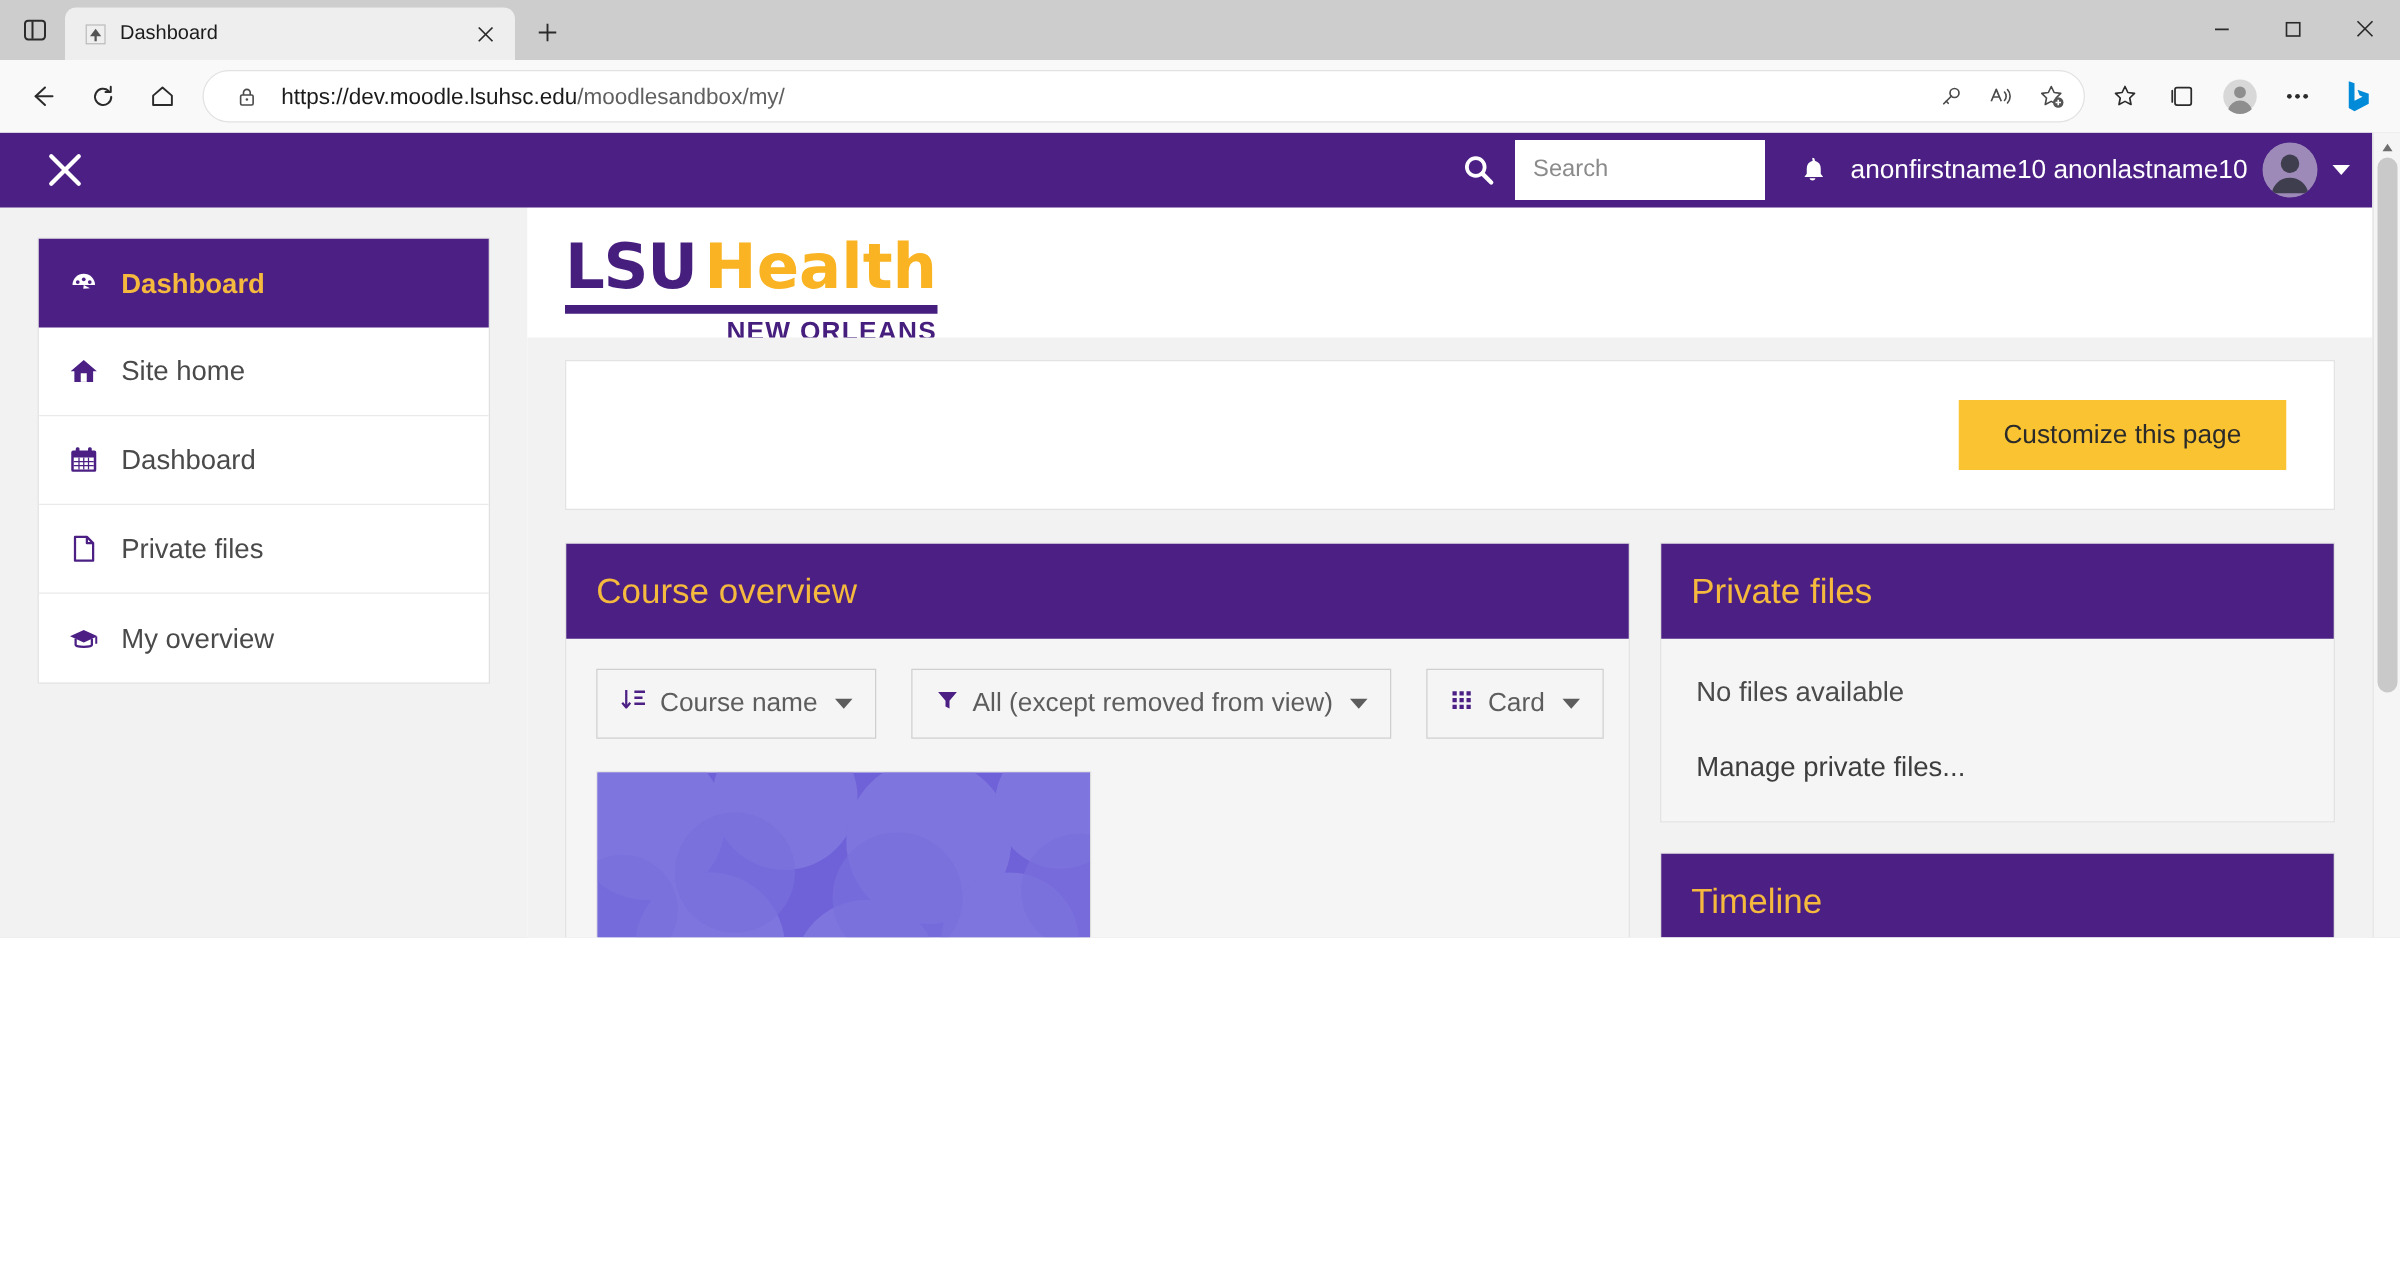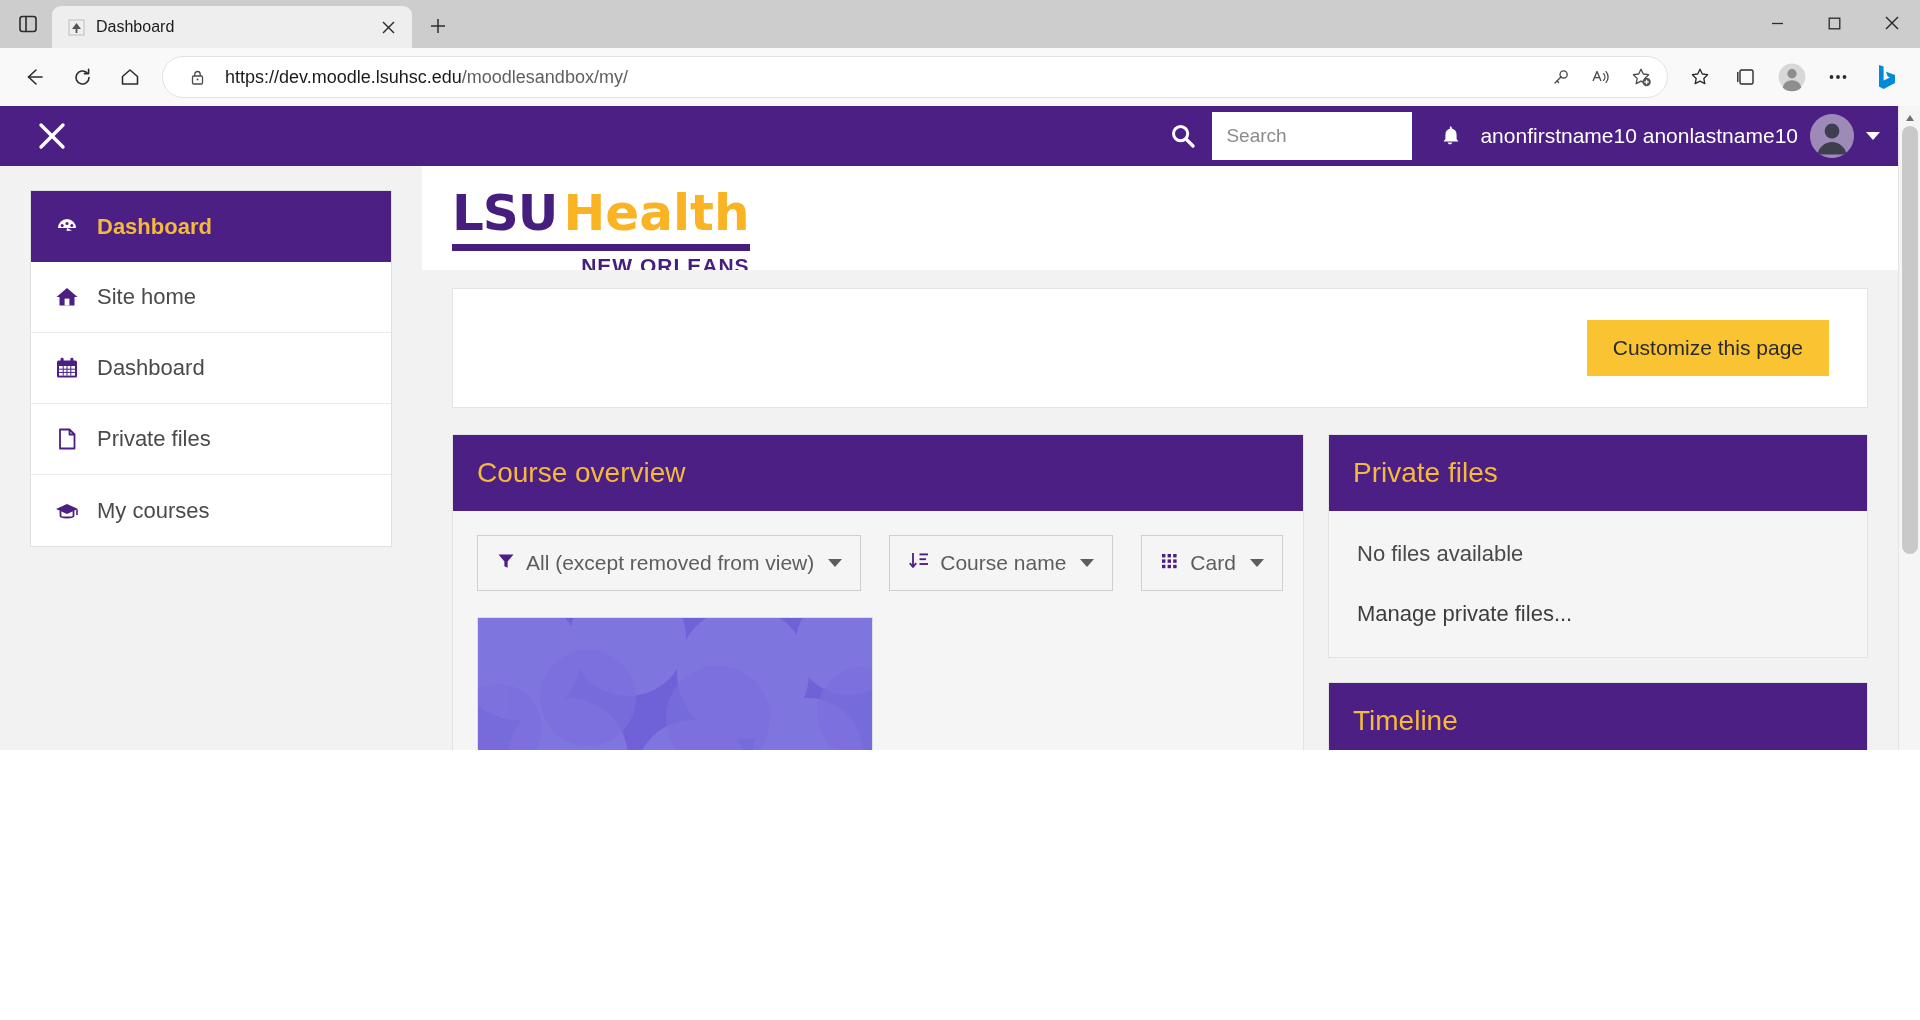--- a/index.html
+++ b/index.html
@@ -114,21 +114,21 @@
 
   .content-area { flex:1; background:#f2f2f2; padding: 18px 30px 0 30px; overflow:hidden; }
 
   .customize-card {
     background:#fff; border:1px solid #e3e3e3; height: 120px;
     display:flex; align-items:center; justify-content:flex-end; padding-right: 38px;
     margin-bottom: 26px;
   }
   .btn-customize {
     background:#f9c332; color:#2a2a2a; font-size: 21px; border:0;
-    padding: 16px 26px; font-family:"Liberation Sans", sans-serif; cursor:pointer;
+    padding: 16px 36px; font-family:"Liberation Sans", sans-serif; cursor:pointer;
   }
 
   .cols { display:flex; gap: 24px; align-items: flex-start; }
   .col-left { flex: 1 1 0; min-width:0; }
   .col-right { width: 540px; flex: 0 0 540px; }
 
   .block { background:#f5f5f5; border:1px solid #e3e3e3; margin-bottom: 24px; }
   .block-head { background:#4b1f84; padding: 22px 24px; }
   .block-title { color:#f4b93d; font-size: 28px; font-weight: 400; }
   .block-body { padding: 24px; }
@@ -405,21 +405,21 @@
             </div>
 
             <div class="drawer-item">
               <span class="di-icon">
                 <svg width="26" height="26" viewBox="0 0 26 26">
                     <path d="M13 6 L24 11 L13 16 L2 11 Z" fill="#4b1f84"></path>
                     <path d="M6.5 13 V18 c0 2 13 2 13 0 v-5" fill="none" stroke="#4b1f84" stroke-width="1.8"></path>
                     <line x1="23" y1="11.5" x2="23" y2="17" stroke="#4b1f84" stroke-width="1.6"></line>
                   </svg>
               </span>
-              <span>My courses</span>
+              <span>My overview</span>
             </div>
 
           </div>
         </nav>
 
         <main class="m-main">
 
           <div class="logo-bar">
             <div class="lsu-logo">
               <div class="lsu-row">
@@ -440,43 +440,43 @@
             <div class="cols">
 
               <div class="col-left">
                 <section class="block">
                   <div class="block-head">
                     <span class="block-title">Course overview</span>
                   </div>
                   <div class="block-body">
 
                     <div class="filter-row">
-                      <div class="drop">
-                        <span>
-                          <svg width="20" height="20" viewBox="0 0 20 20">
-                              <path d="M2.5 3.5 H17.5 L11.6 10.6 V16.8 L8.4 15.2 V10.6 Z" fill="#4b1f84"></path>
-                            </svg>
-                        </span>
-                        <span>All (except removed from view)</span>
-                        <span class="caret-dk"></span>
-                      </div>
-
                       <div class="drop">
                         <span>
                           <svg width="22" height="22" viewBox="0 0 22 22">
                               <line x1="5" y1="3" x2="5" y2="16.4" stroke="#4b1f84" stroke-width="1.8"></line>
                               <path d="M1.8 13.2 L5 17 L8.2 13.2" fill="none" stroke="#4b1f84" stroke-width="1.8" stroke-linejoin="round"></path>
                               <g stroke="#4b1f84" stroke-width="1.9">
                                 <line x1="11.5" y1="4.4" x2="20" y2="4.4"></line>
                                 <line x1="11.5" y1="9.2" x2="18" y2="9.2"></line>
                                 <line x1="11.5" y1="14" x2="20" y2="14"></line>
                               </g>
                             </svg>
                         </span>
                         <span>Course name</span>
+                        <span class="caret-dk"></span>
+                      </div>
+
+                      <div class="drop">
+                        <span>
+                          <svg width="20" height="20" viewBox="0 0 20 20">
+                              <path d="M2.5 3.5 H17.5 L11.6 10.6 V16.8 L8.4 15.2 V10.6 Z" fill="#4b1f84"></path>
+                            </svg>
+                        </span>
+                        <span>All (except removed from view)</span>
                         <span class="caret-dk"></span>
                       </div>
 
                       <div class="drop">
                         <span>
                           <svg width="20" height="20" viewBox="0 0 20 20">
                               <g fill="#4b1f84">
                                 <rect x="2" y="3" width="3.4" height="3.4"></rect>
                                 <rect x="7.6" y="3" width="3.4" height="3.4"></rect>
                                 <rect x="13.2" y="3" width="3.4" height="3.4"></rect>

